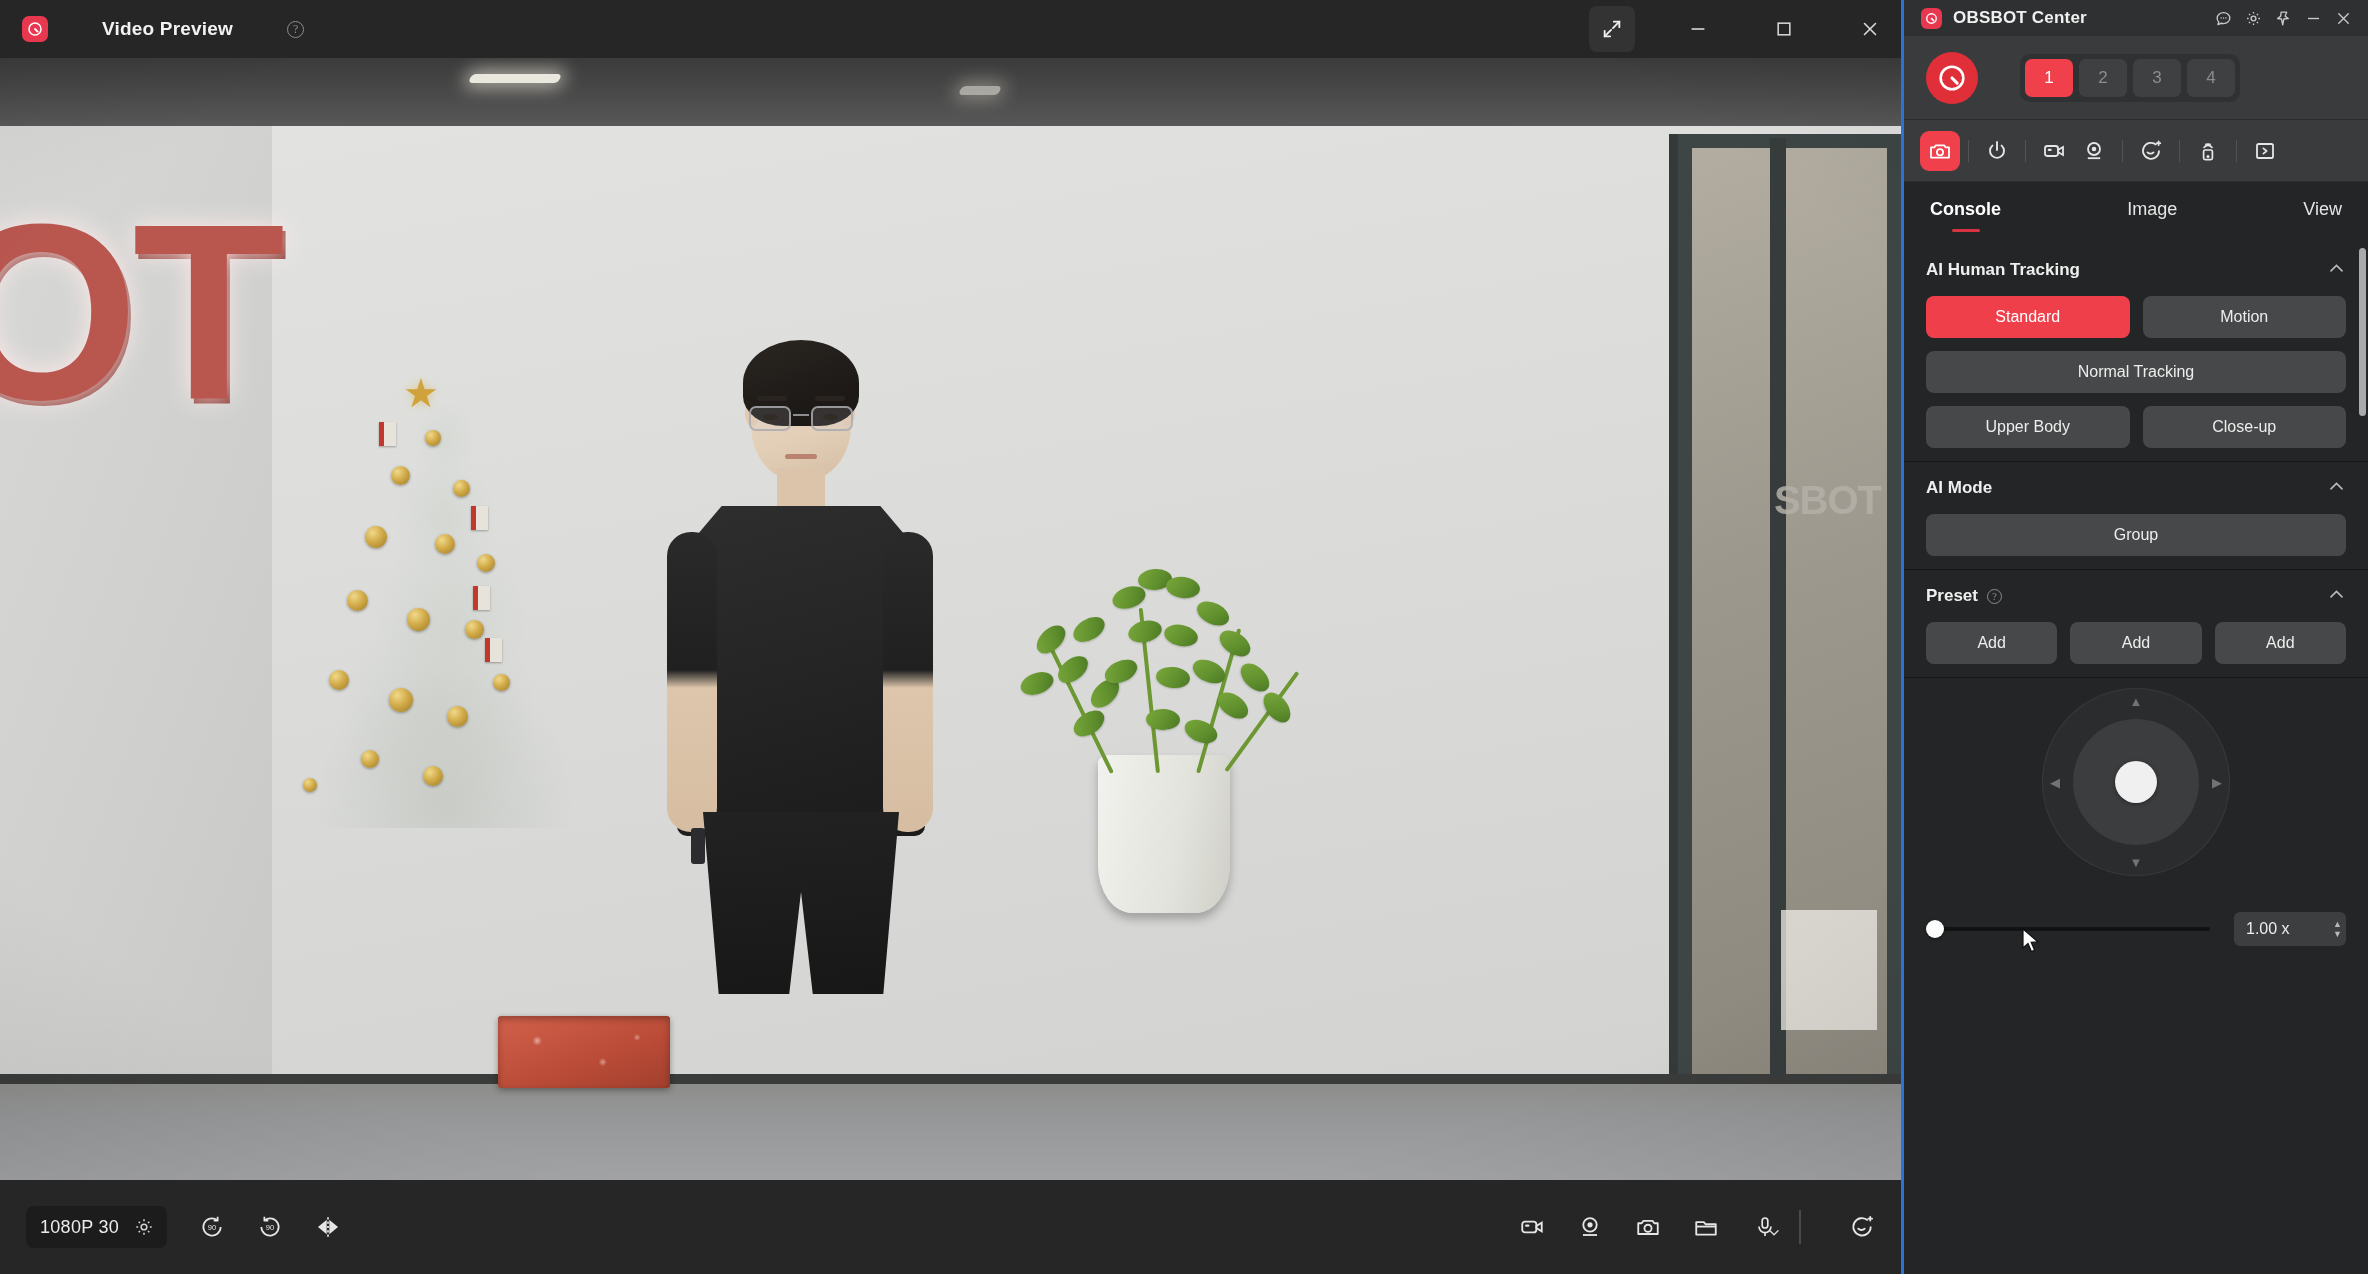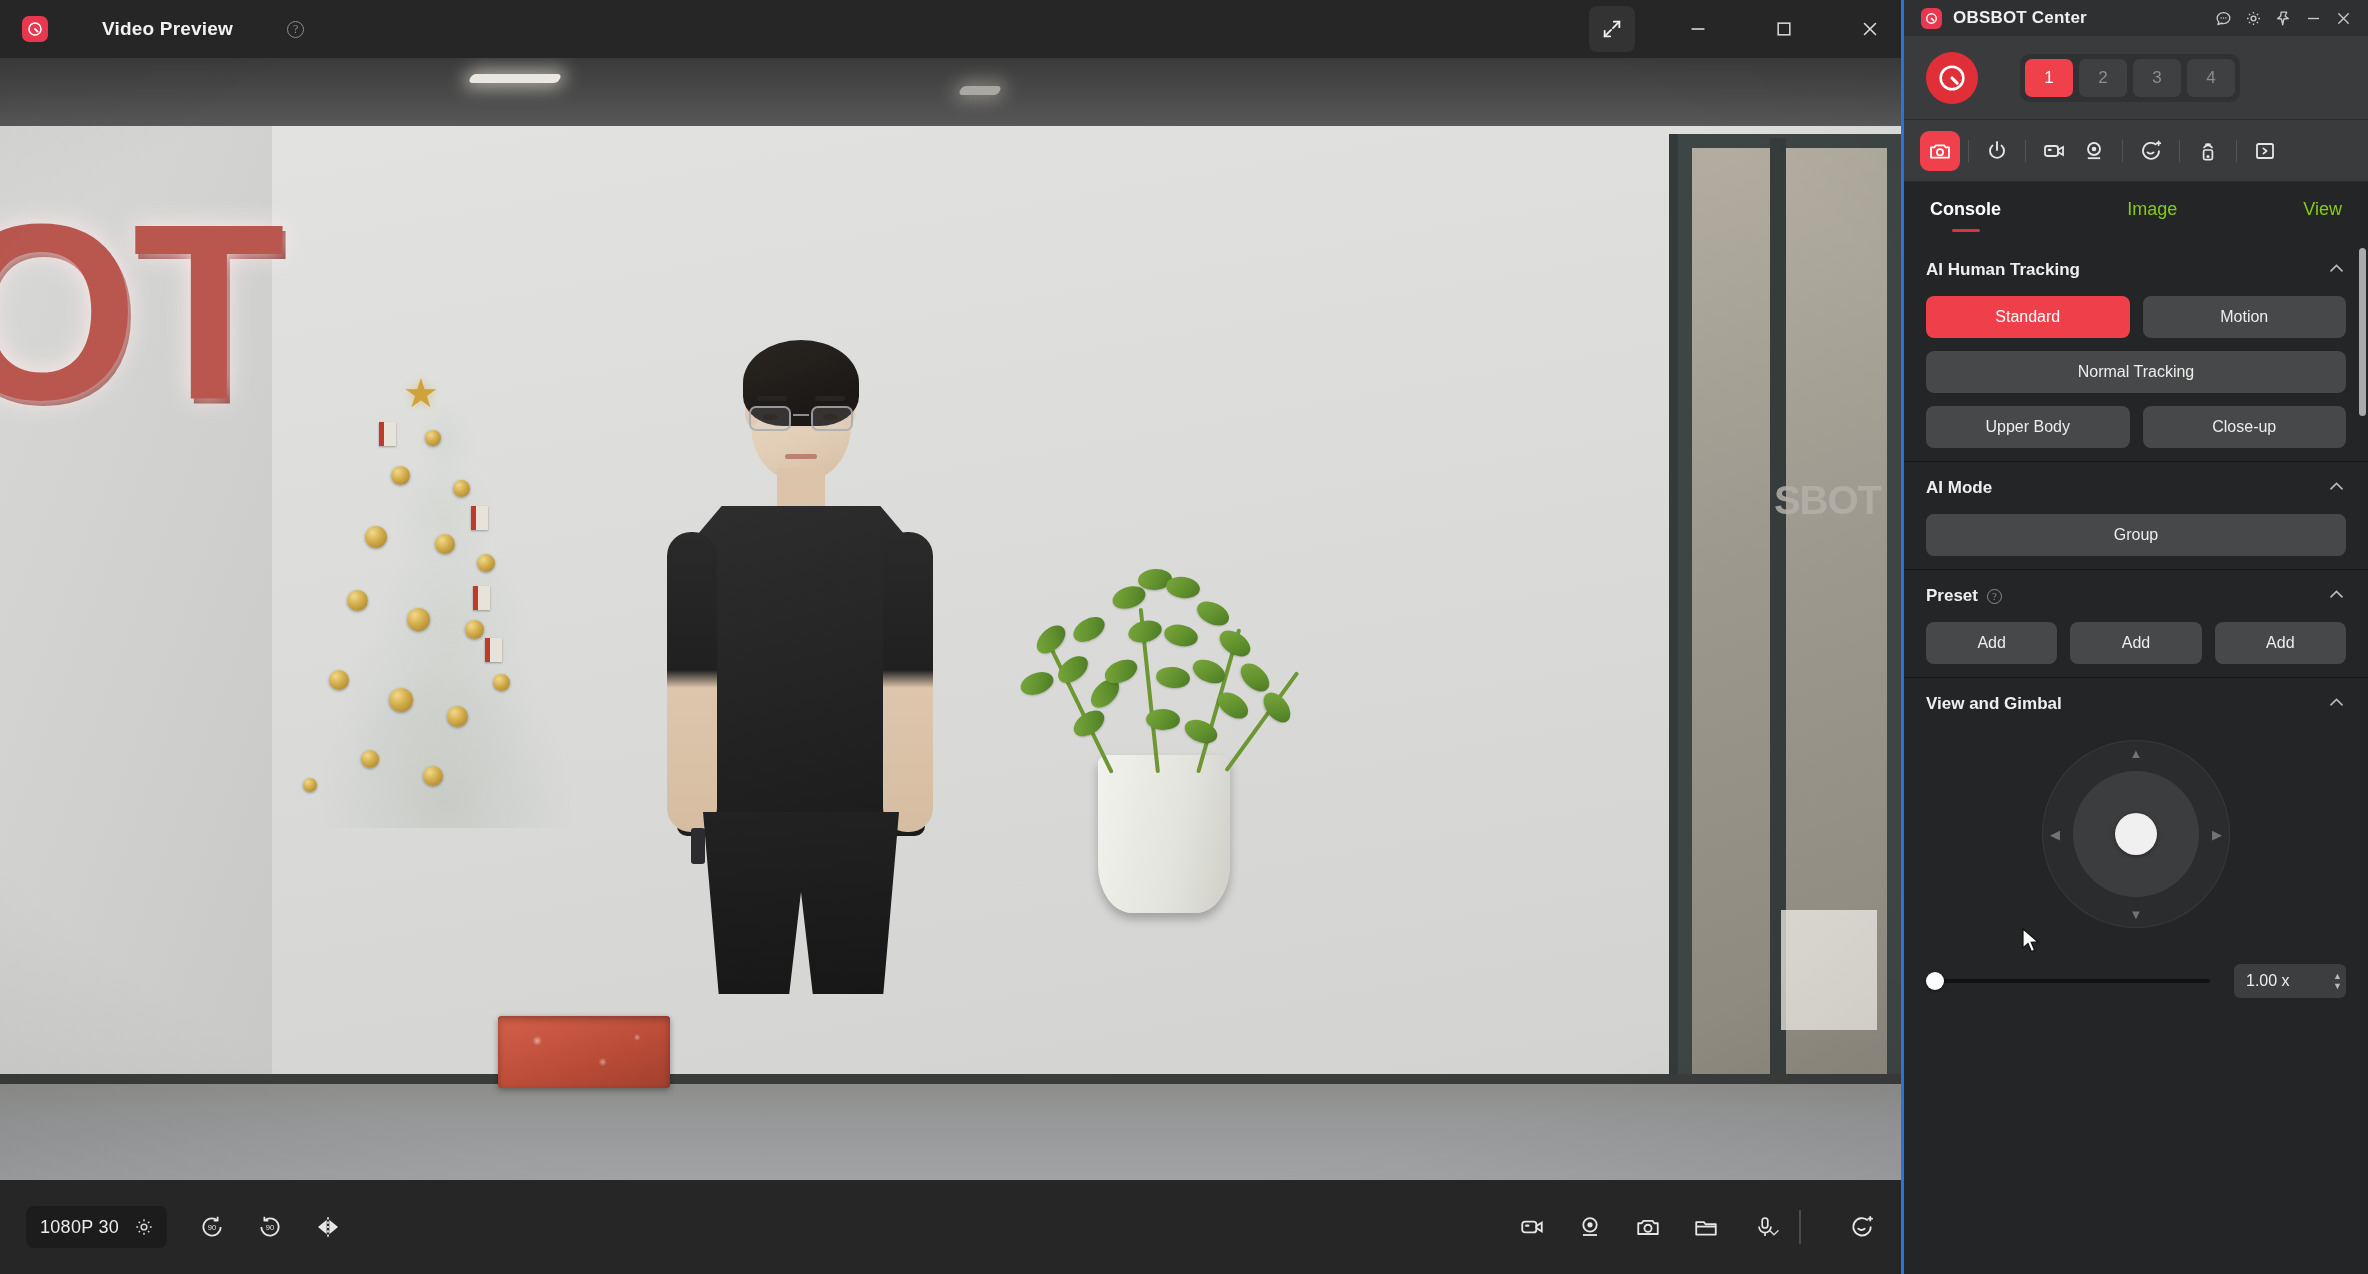--- a/index.html
+++ b/index.html
@@ -330,21 +330,21 @@
   .idiv { width: 1px; height: 22px; background: #525354; margin: 0 8px; flex: 0 0 1px; }
   .ifill { flex: 1 1 auto; }
 
   
   .tabs {
     flex: 0 0 62px; background: #242526;
     display: flex; align-items: center; justify-content: space-between;
     padding: 4px 24px; position: relative; gap: 41px;
   }
   .tab {
-    font-size: 18px; color: #84cc16; position: relative;
+    font-size: 18px; color: #e5e5e5; position: relative;
     padding: 6px 2px 14px;
   }
   .tab.active { color: #ffffff; font-weight: bold; }
   .tab.active::after {
     content: ""; position: absolute; left: 50%; transform: translateX(-50%);
     bottom: 2px; width: 28px; height: 3px; background: #d8343f; border-radius: 2px;
   }
 
   
   .panel-scroll {
@@ -837,29 +837,20 @@
         </div>
         <div class="btn-row">
           <div class="mbtn">Add</div>
           <div class="mbtn">Add</div>
           <div class="mbtn">Add</div>
         </div>
       </div>
       <div class="sec-divider"></div>
 
       <div class="section">
-        <div class="sec-head">
-          <div class="sec-title">View and Gimbal</div>
-          <div class="sec-sp"></div>
-          <span class="chev">
-            <svg width="19" height="19" viewBox="0 0 24 24" fill="none" stroke="#b9babb" stroke-width="2" stroke-linecap="round">
-                <path d="M5 15l7-7 7 7"></path>
-              </svg>
-          </span>
-        </div>
         <div class="gimbal-wrap">
           <div class="gim-outer">
             <span class="gim-arrow ga-up">▲</span>
             <span class="gim-arrow ga-down">▼</span>
             <span class="gim-arrow ga-left">◀</span>
             <span class="gim-arrow ga-right">▶</span>
             <div class="gim-inner">
               <div class="gim-knob"></div>
             </div>
           </div>

